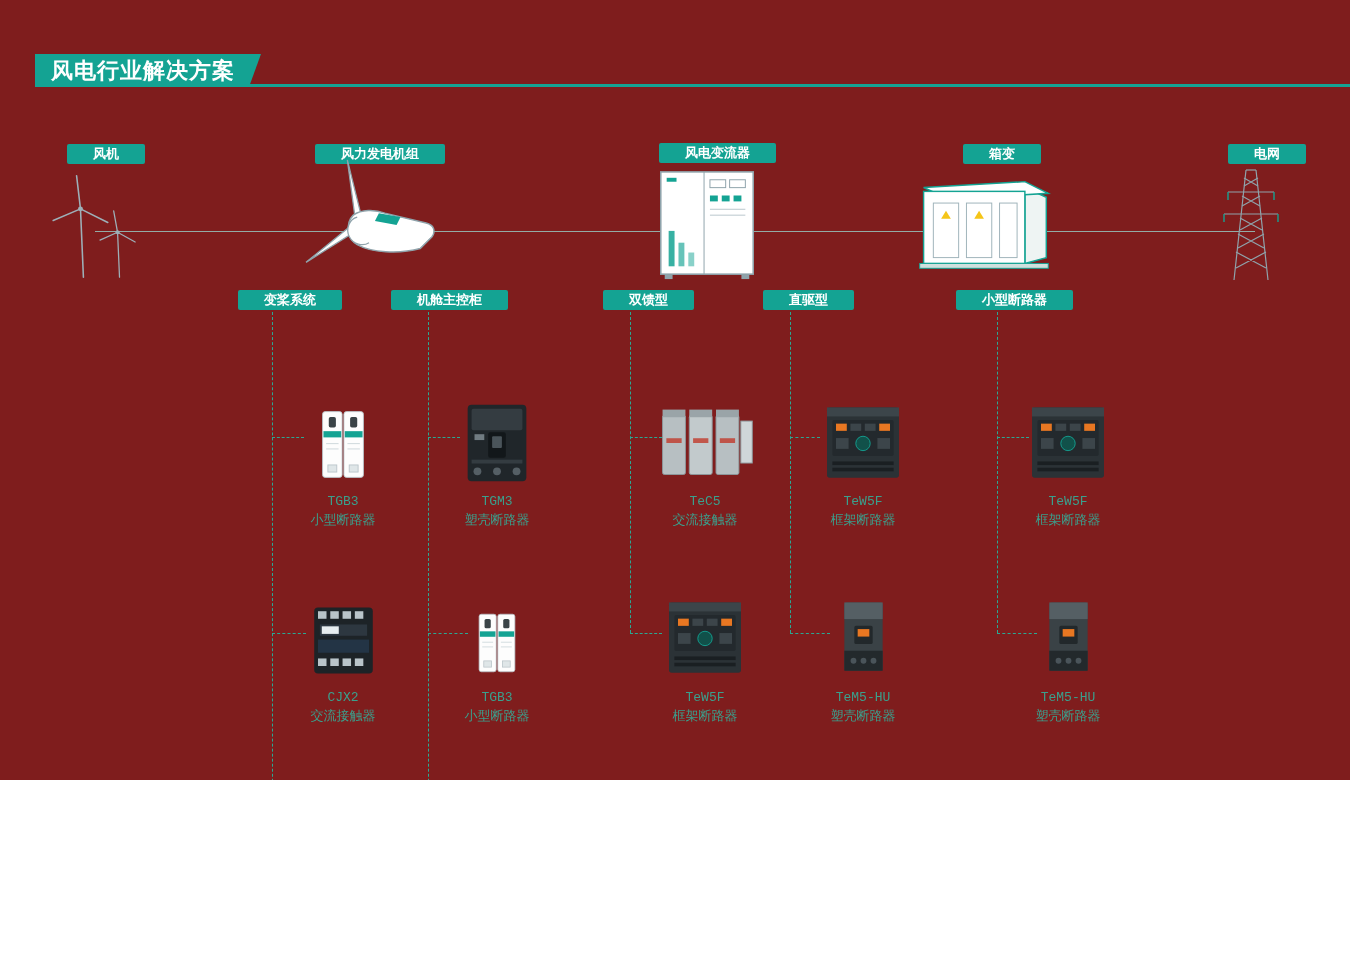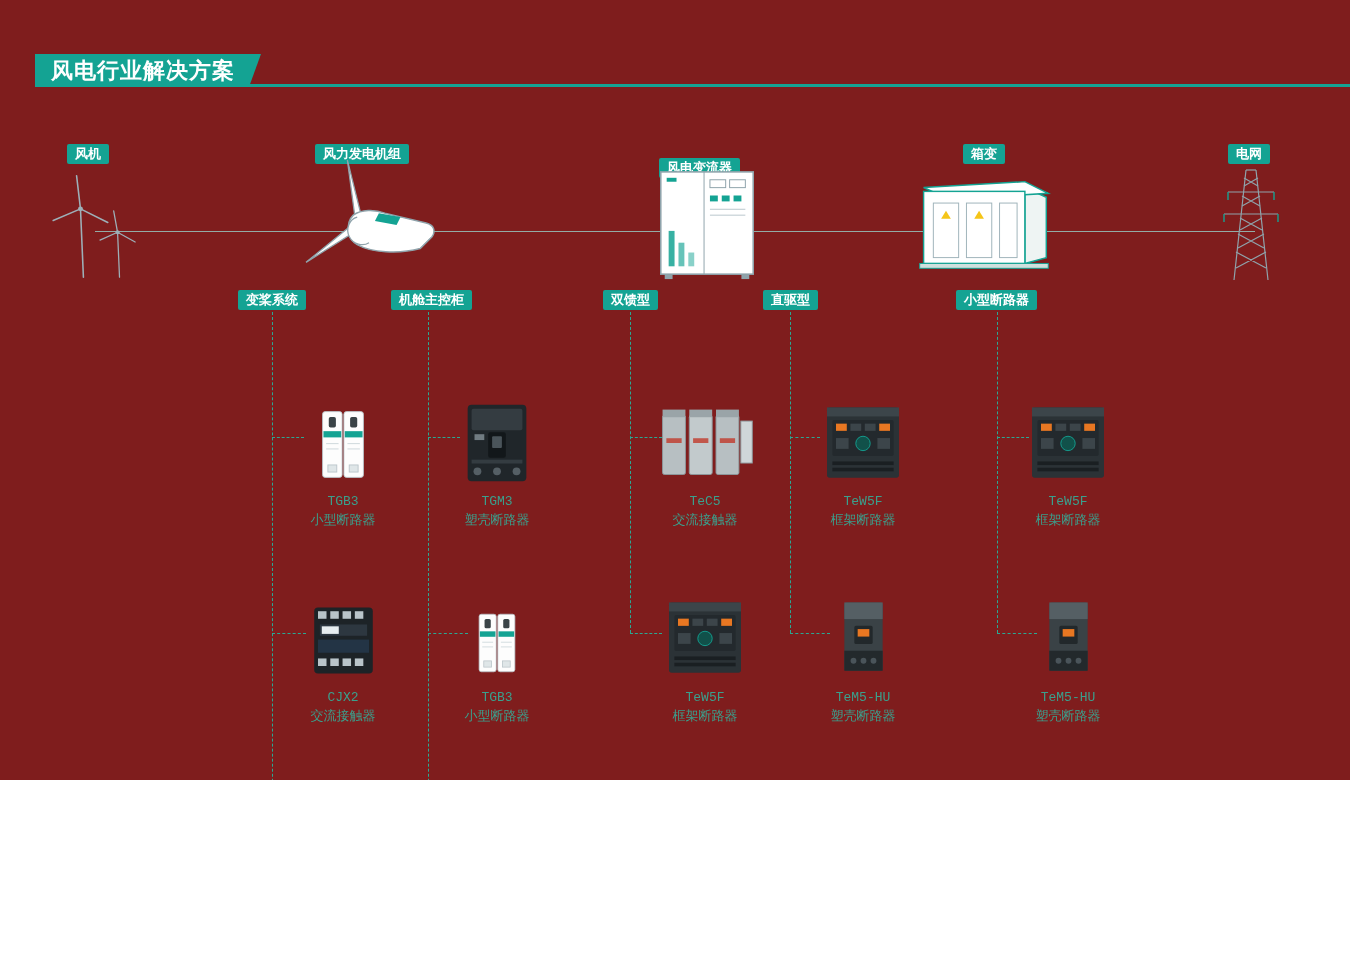--- a/index.html
+++ b/index.html
@@ -9,21 +9,21 @@
   }
   .title-banner {
     position:absolute; left:35px; top:54px; height:33px; line-height:33px;
     background:#14a393; color:#fff; font-weight:bold; font-size:22px;
     padding:0 26px 0 16px; letter-spacing:1px;
     clip-path:polygon(0 0,100% 0,calc(100% - 12px) 100%,0 100%);
   }
   .title-rule { position:absolute; left:35px; right:0; top:84px; height:3px; background:#14a393; }
   .badge {
     position:absolute; background:#14a393; color:#fff; font-weight:bold; font-size:13px;
-    line-height:20px; height:20px; padding:0 8px; border-radius:2px; white-space:nowrap;
+    line-height:20px; height:20px; padding:0 26px; border-radius:2px; white-space:nowrap;
     text-align:left;
   }
   .connector { position:absolute; left:95px; top:231px; width:1160px; height:0; border-top:1.5px solid #93aca6; z-index:0; }
   .illus { position:absolute; z-index:1; }
   .vline { position:absolute; width:0; border-left:1.5px dashed #2aa893; z-index:0; }
   .hdash { position:absolute; height:0; border-top:1.5px dashed #2aa893; z-index:0; }
   .product { position:absolute; width:110px; text-align:center; z-index:2; }
   .product .img { height:95px; display:flex; align-items:flex-end; justify-content:center; }
   .product .cap { margin-top:6px; color:#3aa08d; font-family:Liberation Mono, monospace; font-size:13px; line-height:1.45; }
 </style>
@@ -221,21 +221,21 @@
 
 <div class="canvas">
 
   <div class="title-banner">风电行业解决方案</div>
   <div class="title-rule"></div>
 
   <div class="connector"></div>
 
   <div class="badge" style="left:67px; top:144px">风机</div>
   <div class="badge" style="left:315px; top:144px">风力发电机组</div>
-  <div class="badge" style="left:659px; top:158px">风电变流器</div>
+  <div class="badge" style="left:659px; top:143px">风电变流器</div>
   <div class="badge" style="left:963px; top:144px">箱变</div>
   <div class="badge" style="left:1228px; top:144px">电网</div>
 
   <div class="illus" style="left:50px; top:162px">
     <svg width="100" height="122">
         <use href="#sym-turbines"></use>
       </svg>
   </div>
   <div class="illus" style="left:295px; top:158px">
     <svg width="150" height="128">

